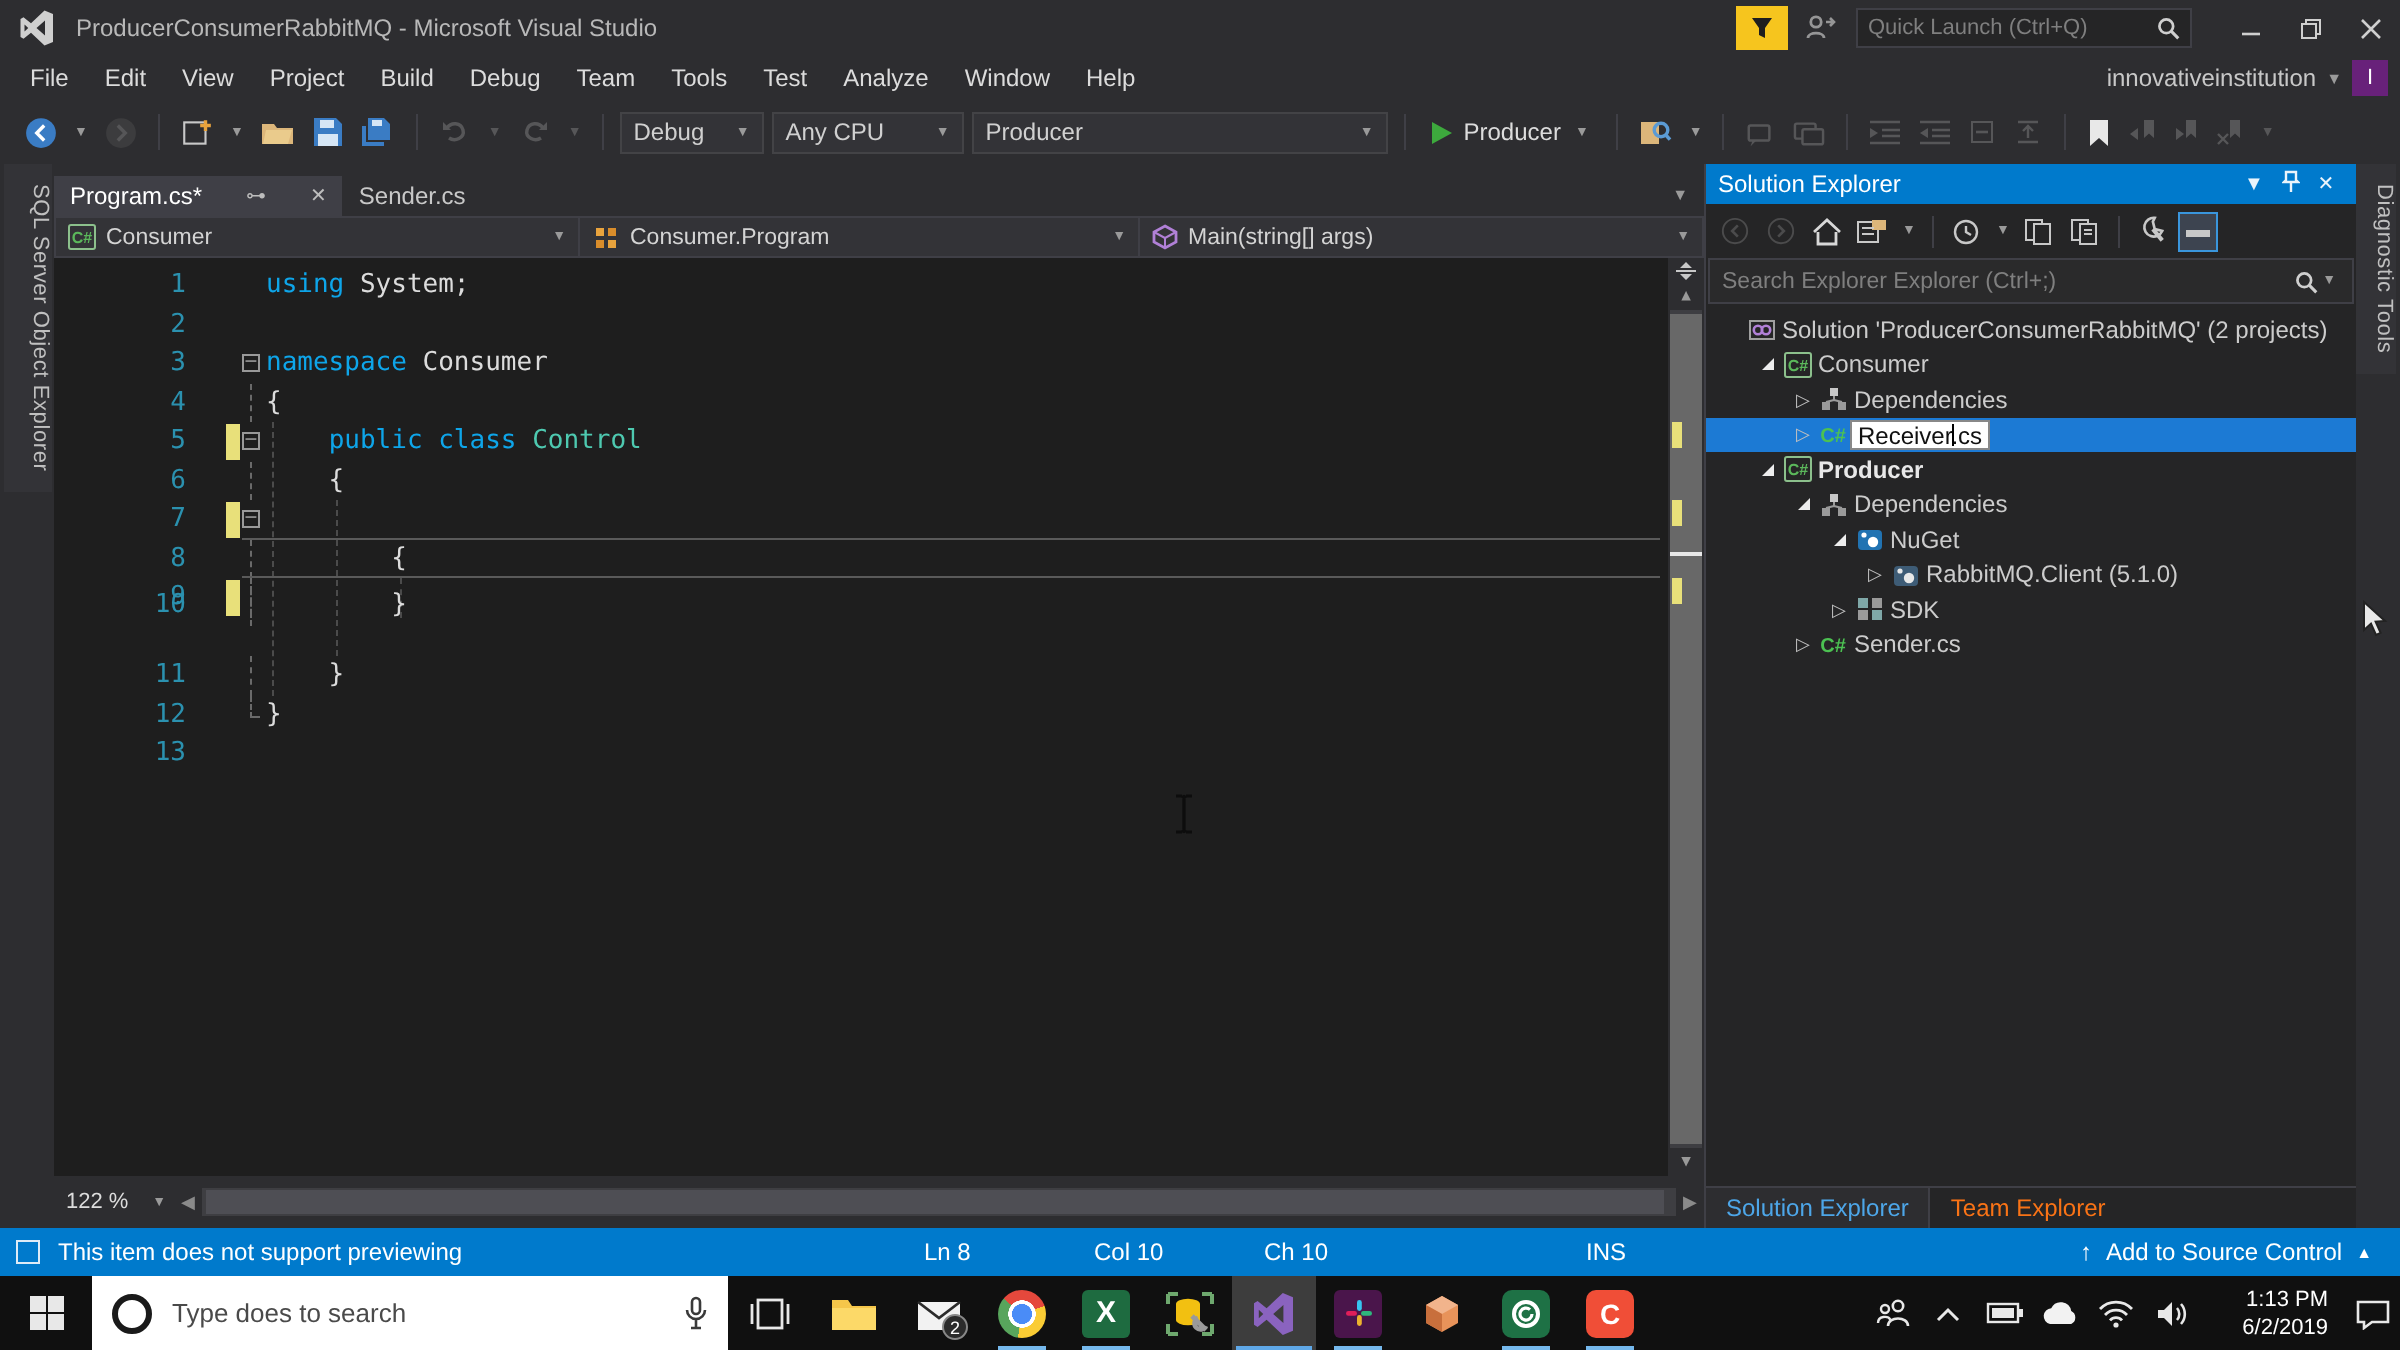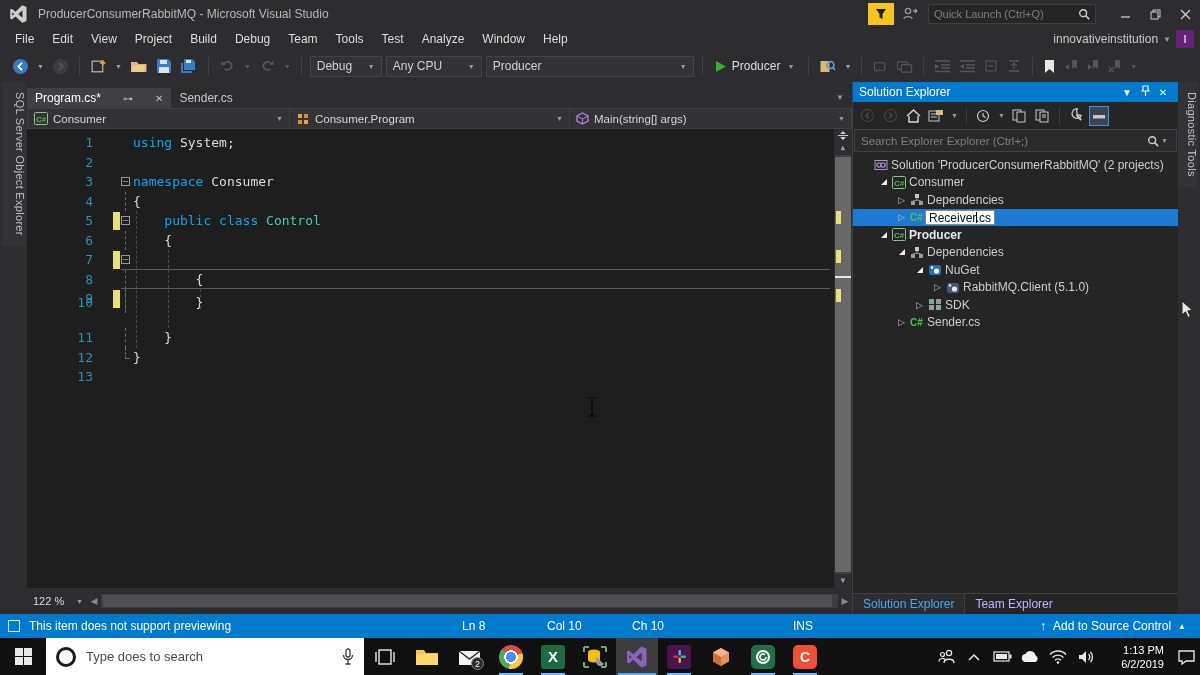--- a/index.html
+++ b/index.html
@@ -119,21 +119,21 @@
   .trow.sel { background:#1C7AD4; color:#FFFFFF; }
   .arrow { width:13px; text-align:center; color:#BFBFBF; font-size:9px; flex:0 0 13px; }
   .arrow .exp { display:inline-block; width:0; height:0; border-left:6px solid transparent; border-bottom:6px solid #EDEDED; }
   .ticonbox { width:17px; flex:0 0 17px; display:flex; align-items:center; justify-content:center; }
   .tlabel { padding:0 2px; }
   .tlabel.bold { font-weight:bold; color:#E8E8E8; }
   .editbox { background:#FFFFFF; color:#111; border:1px solid #888; padding:0 3px; height:15px;
     line-height:14px; position:relative; font-size:12px; }
   .editbox .caret { position:absolute; left:50px; top:1px; bottom:1px; width:1px; background:#000; }
   .se-tabs { height:21px; background:#252526; display:flex; border-top:1px solid #3F3F46; font-size:12px; }
-  .se-tab { padding:0 10px; display:flex; align-items:center; color:#c4b5fd; }
+  .se-tab { padding:0 10px; display:flex; align-items:center; color:#f97316; }
   .se-tab.active { background:#2D2D30; color:#4DA6E8; border-right:1px solid #3F3F46; }
 
   
   .statusbar { position:absolute; top:614px; left:0; right:0; height:24px; background:#007ACC;
     color:#FFFFFF; font-size:12px; display:flex; align-items:center; }
   .st-msg { display:flex; align-items:center; gap:9px; padding-left:8px; width:462px; }
   .st-ico { width:12px; height:12px; border:1px solid #DDEBF7; }
   .st-seg { width:85px; }
   .st-ins { width:172px; text-align:center; }
   .st-src { margin-left:auto; display:flex; align-items:center; gap:7px; padding-right:14px; }

